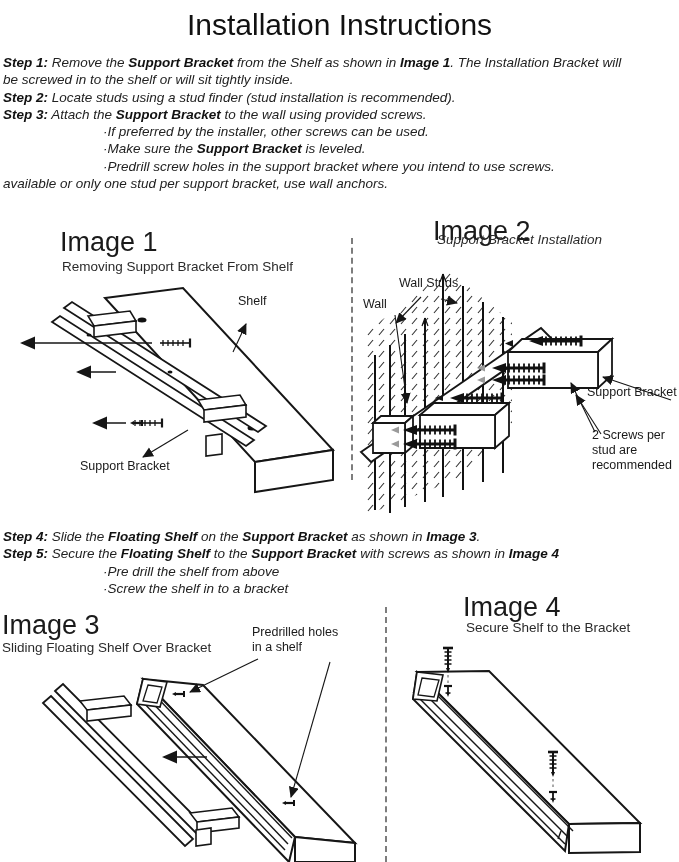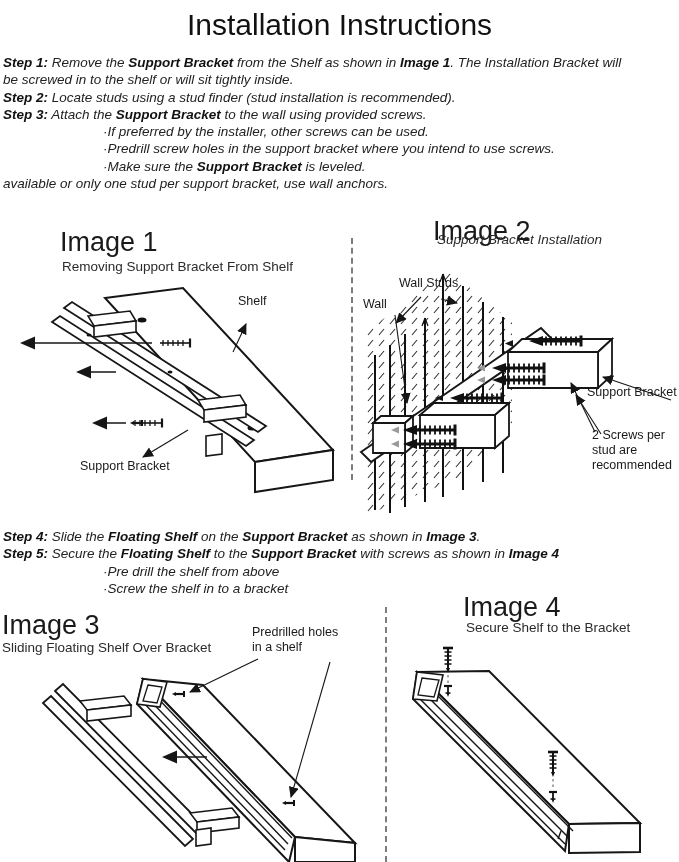--- a/index.html
+++ b/index.html
@@ -71,22 +71,22 @@
   </svg>
 
   <div class="title">Installation Instructions</div>
 
   <div class="block" id="top-block">
       <div class="iline"><span class="b">Step 1:</span><span> Remove the </span><span class="b">Support Bracket</span><span> from the Shelf as shown in </span><span class="b">Image 1</span><span>. The Installation Bracket will</span></div>
       <div class="iline"><span>be screwed in to the shelf or will sit tightly inside.</span></div>
       <div class="iline"><span class="b">Step 2:</span><span> Locate studs using a stud finder (stud installation is recommended).</span></div>
       <div class="iline"><span class="b">Step 3:</span><span> Attach the </span><span class="b">Support Bracket</span><span> to the wall using provided screws.</span></div>
       <div class="iline ind"><span>·If preferred by the installer, other screws can be used.</span></div>
+      <div class="iline ind"><span>·Make sure the </span><span class="b">Support Bracket</span><span> is leveled.</span></div>
       <div class="iline ind"><span>·Predrill screw holes in the support bracket where you intend to use screws.</span></div>
-      <div class="iline ind"><span>·Make sure the </span><span class="b">Support Bracket</span><span> is leveled.</span></div>
       <div class="iline"><span>available or only one stud per support bracket, use wall anchors.</span></div>
     </div>
   <div class="block" id="mid-block">
       <div class="iline"><span class="b">Step 4:</span><span> Slide the </span><span class="b">Floating Shelf</span><span> on the </span><span class="b">Support Bracket</span><span> as shown in </span><span class="b">Image 3</span><span>.</span></div>
       <div class="iline"><span class="b">Step 5:</span><span> Secure the </span><span class="b">Floating Shelf</span><span> to the </span><span class="b">Support Bracket</span><span> with screws as shown in </span><span class="b">Image 4</span></div>
       <div class="iline ind"><span>·Pre drill the shelf from above</span></div>
       <div class="iline ind"><span>·Screw the shelf in to a bracket</span></div>
     </div>
 
   <div class="fig-title" style="left:60px;top:227px;">Image 1</div>

